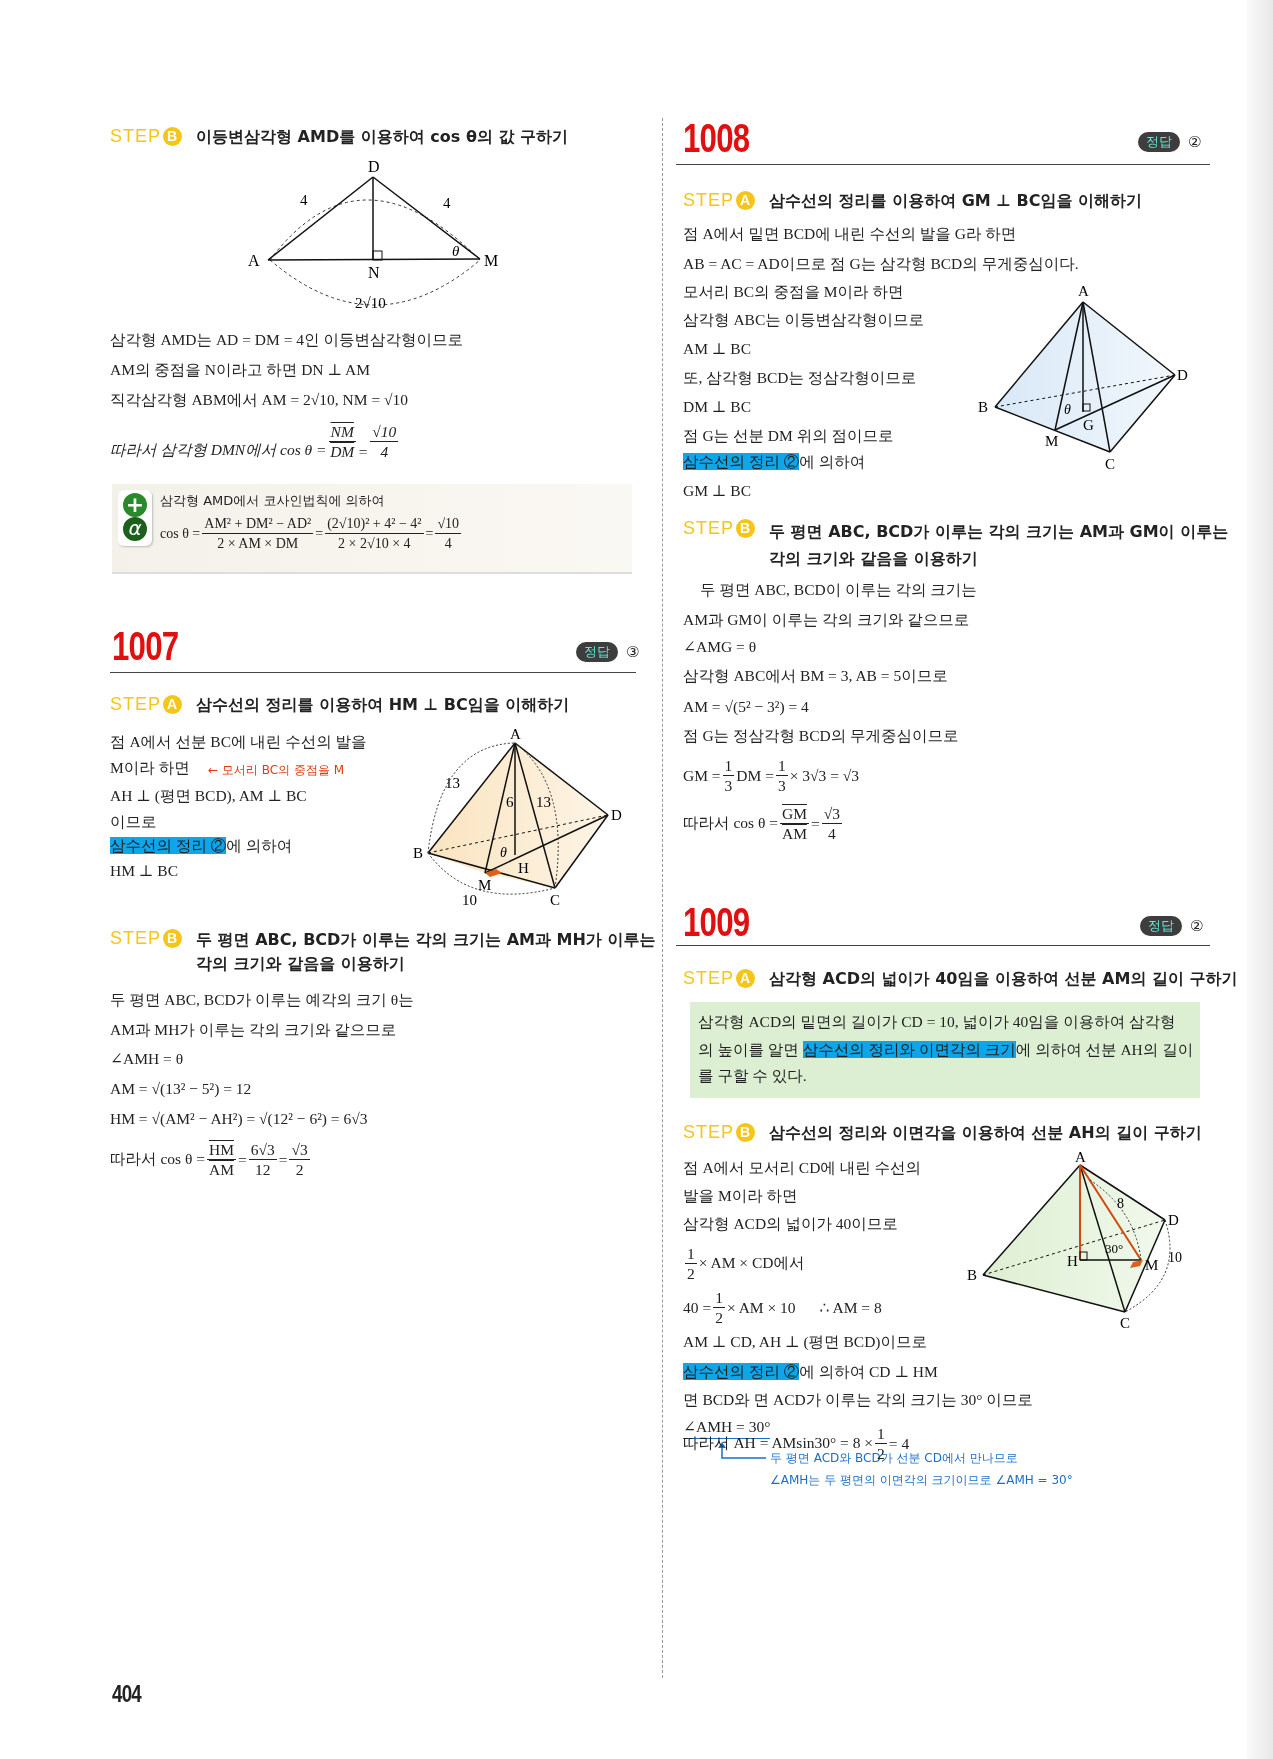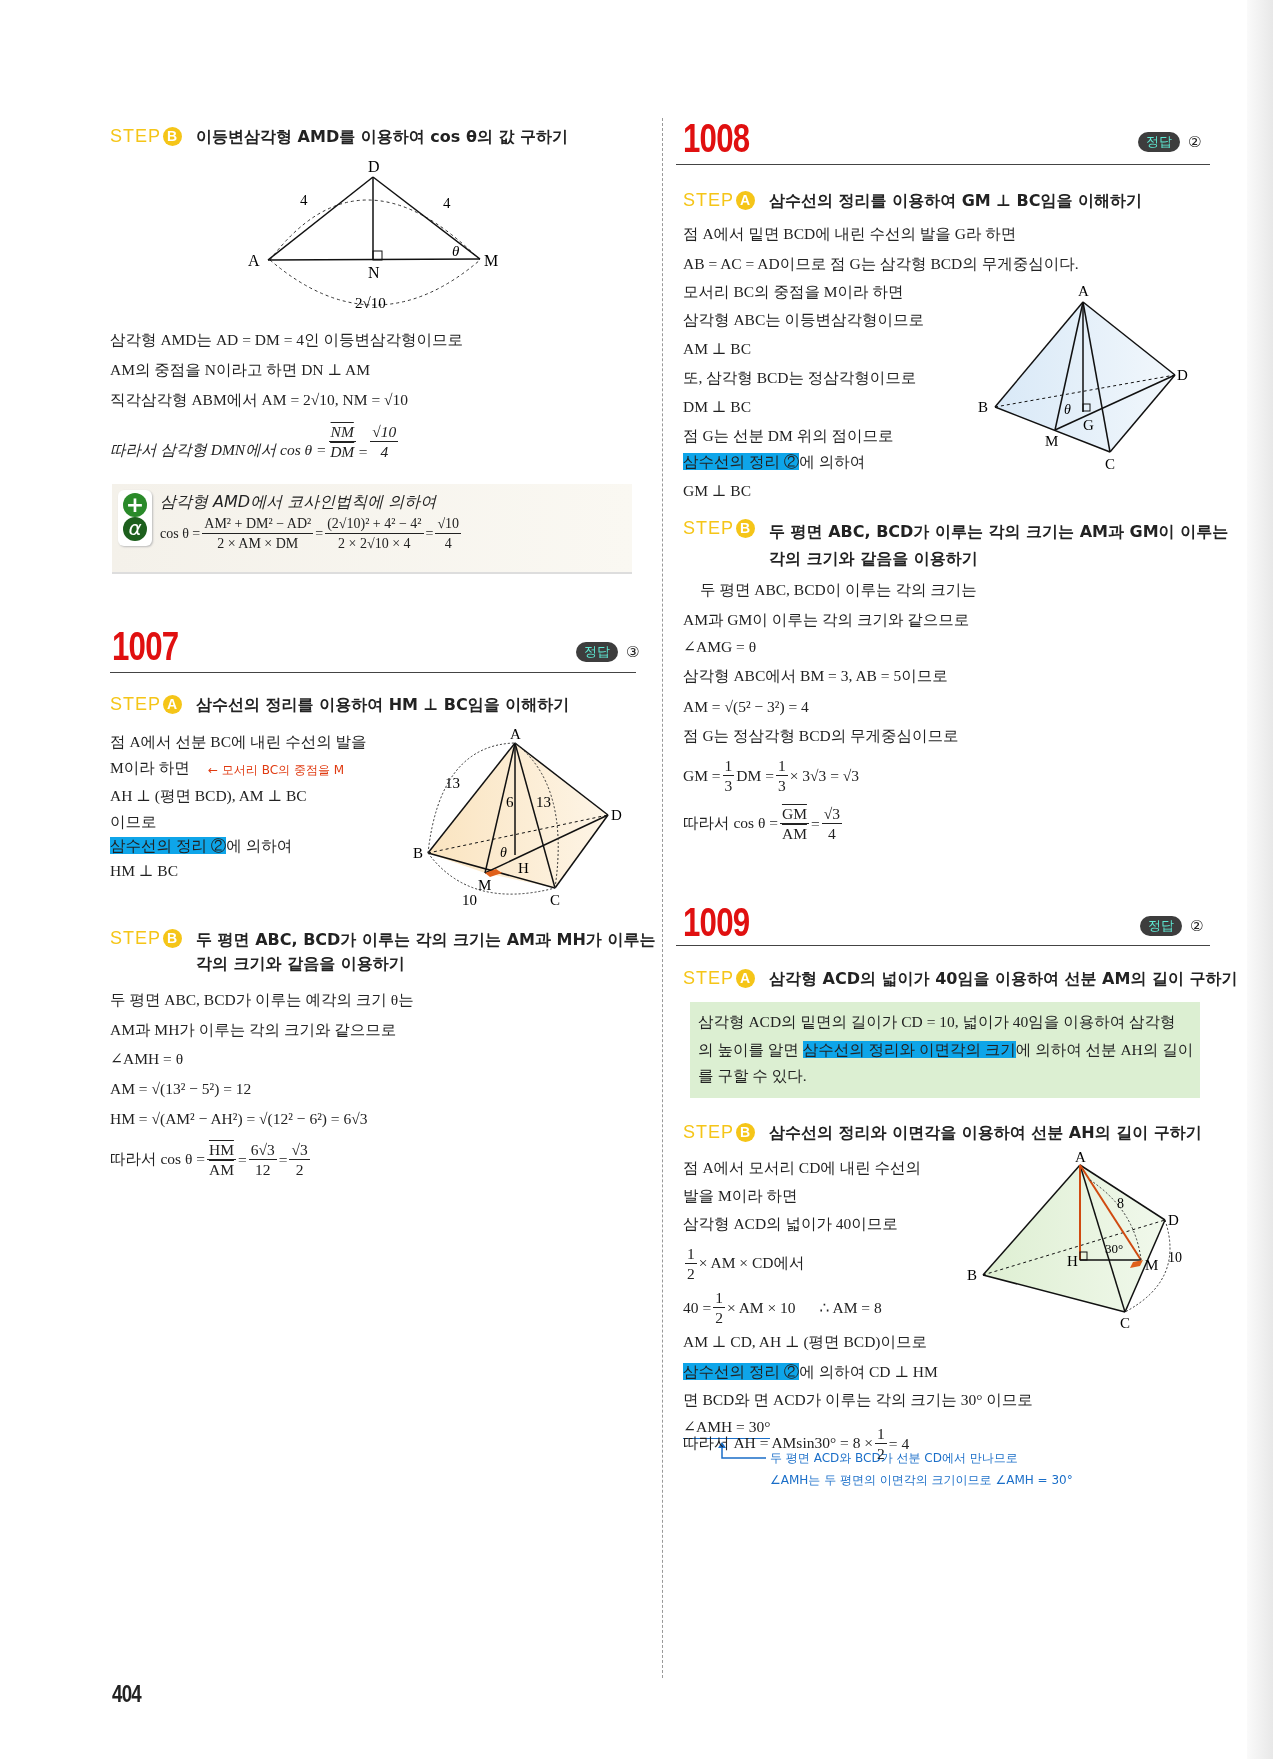--- a/index.html
+++ b/index.html
@@ -86,21 +86,21 @@
       <span class="n">√10</span>
       <span class="d">4</span>
     </span>
 </div>
 
 <div class="alpha-box">
   <div class="alpha-icon">
     <div class="p">+</div>
     <div class="a">α</div>
   </div>
-  <div class="line" style="left:48px;top:8px;font-size:16px;font-style:italic;">삼각형 AMD에서 코사인법칙에 의하여</div>
+  <div class="line" style="left:48px;top:8px;font-size:13px;">삼각형 AMD에서 코사인법칙에 의하여</div>
   <div class="line serif" style="left:48px;top:30px;font-size:14px;display:flex;align-items:center;">
     <span>cos θ =</span>
     <span class="frac">
         <span class="n">AM² + DM² − AD²</span>
         <span class="d">2 × AM × DM</span>
       </span>=
     <span class="frac">
         <span class="n">(2√10)² + 4² − 4²</span>
         <span class="d">2 × 2√10 × 4</span>
       </span>=

